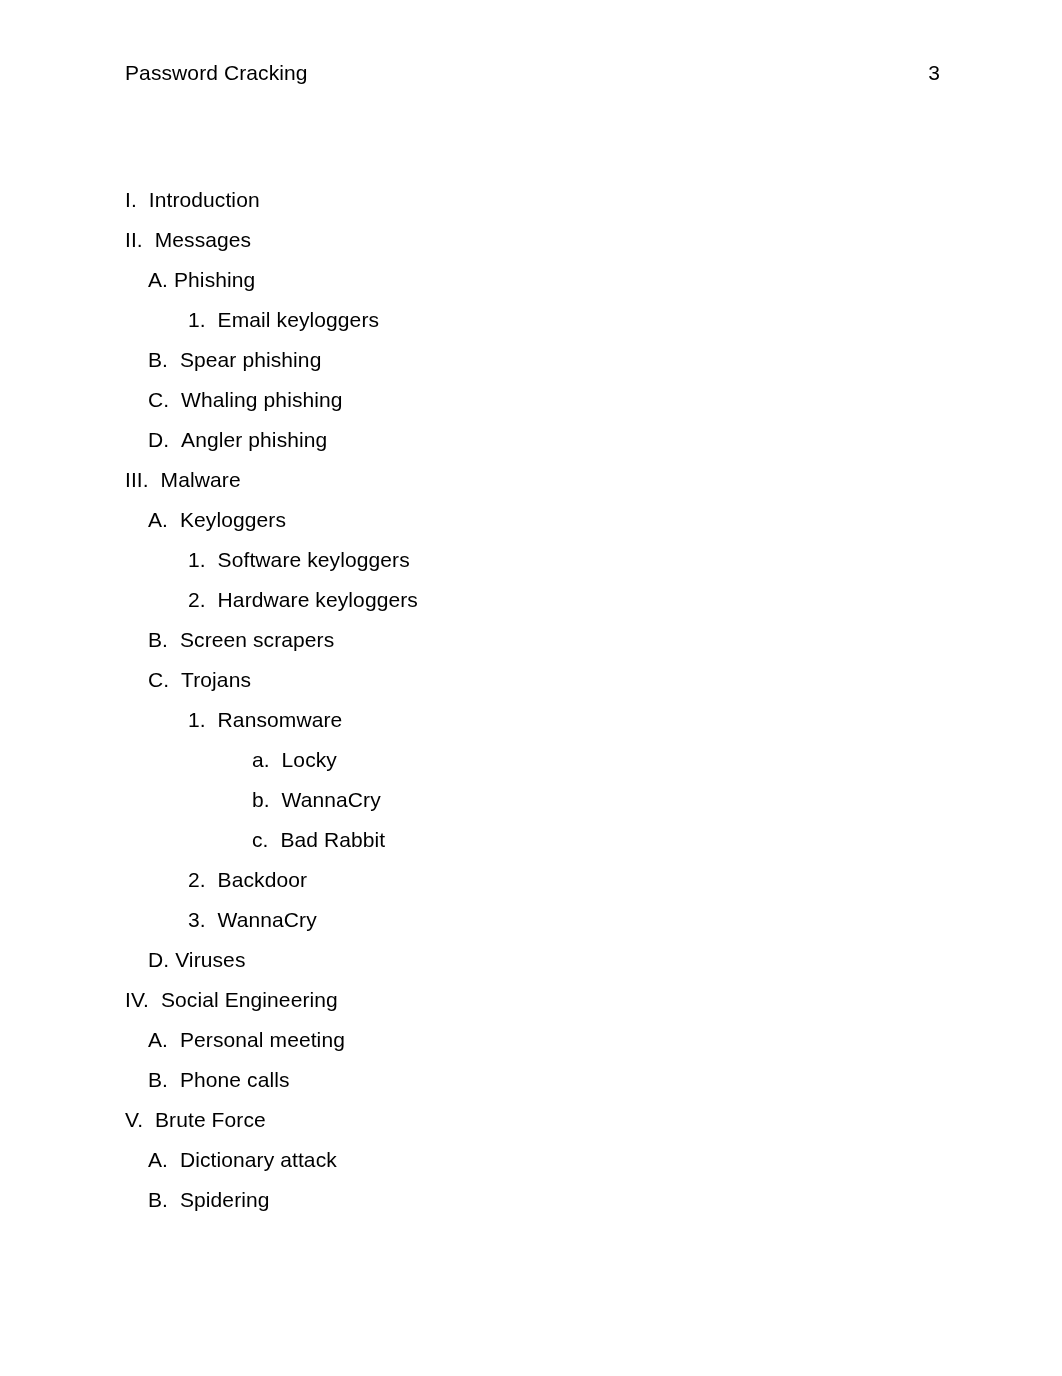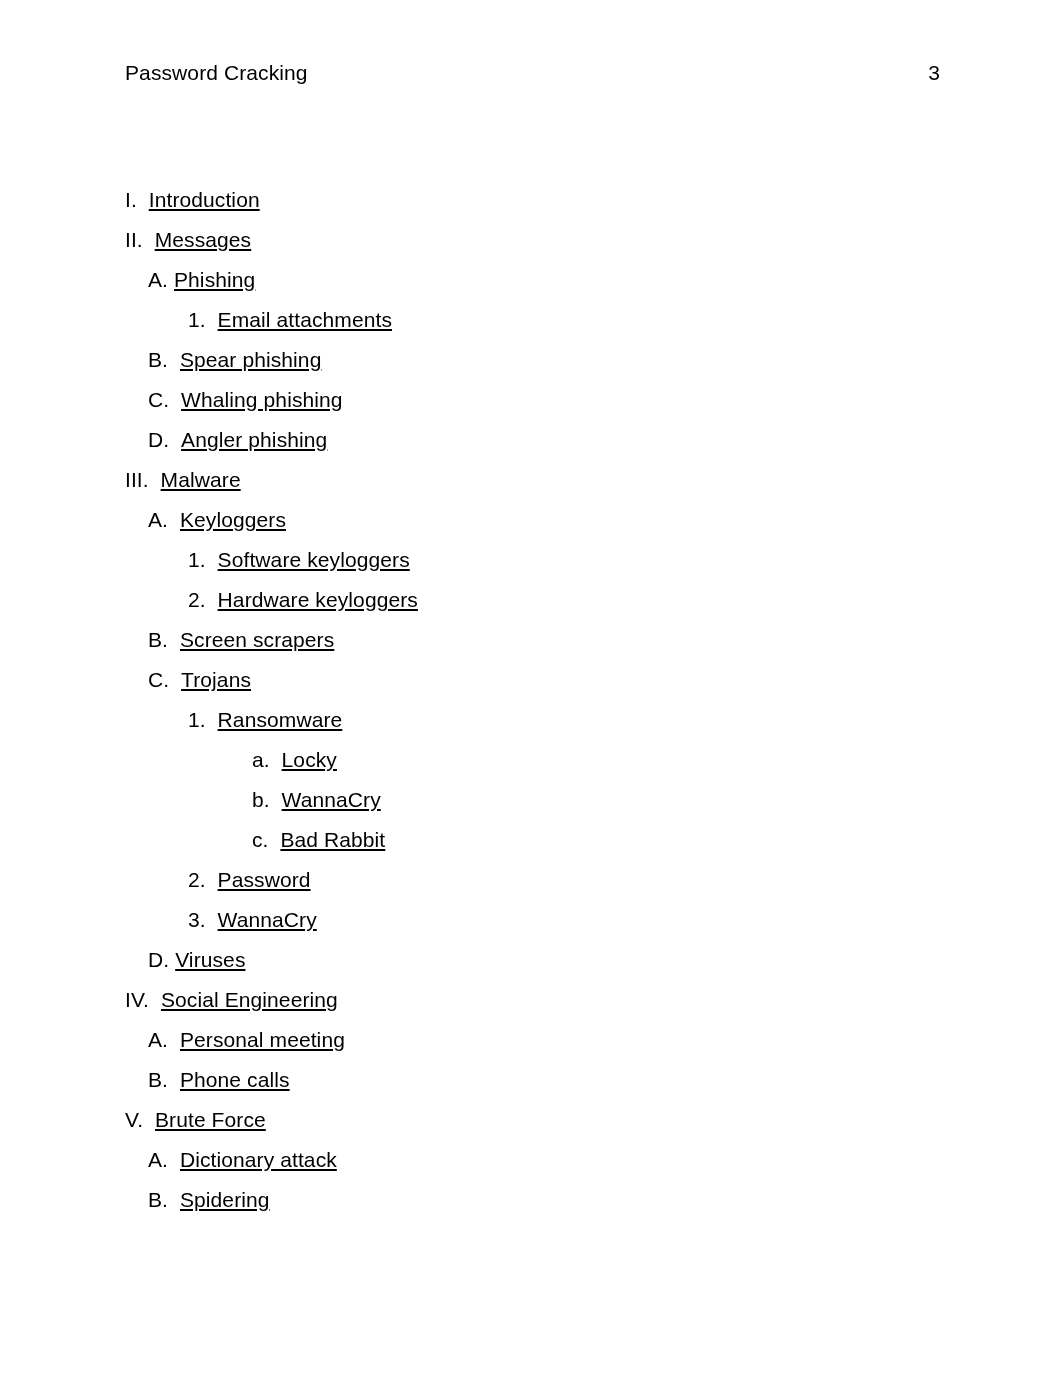--- a/index.html
+++ b/index.html
@@ -57,21 +57,20 @@
     white-space: pre;
     letter-spacing: 0.1px;
   }
   .outline-item .marker {
     white-space: pre;
     flex: 0 0 auto;
   }
   .outline-item .label {
     white-space: pre;
     flex: 0 0 auto;
-    text-decoration: underline;
   }
 
   
   .lvl-1 { padding-left: 0px; }
   .lvl-2 { padding-left: 23px; }
   .lvl-3 { padding-left: 63px; }
   .lvl-4 { padding-left: 127px; }
 
   
   .lvl-1 .marker { min-width: 0; }
@@ -86,35 +85,35 @@
 
   <div class="doc-header">
     <span class="header-title">Password Cracking</span>
     <span class="page-number">3</span>
   </div>
 
   <div class="outline">
       <div class="outline-item lvl-1"><span class="marker">I.  </span><span class="label">Introduction</span></div>
       <div class="outline-item lvl-1"><span class="marker">II.  </span><span class="label">Messages</span></div>
       <div class="outline-item lvl-2"><span class="marker">A. </span><span class="label">Phishing</span></div>
-      <div class="outline-item lvl-3"><span class="marker">1.  </span><span class="label">Email attachments</span></div>
+      <div class="outline-item lvl-3"><span class="marker">1.  </span><span class="label">Email keyloggers</span></div>
       <div class="outline-item lvl-2"><span class="marker">B.  </span><span class="label">Spear phishing</span></div>
       <div class="outline-item lvl-2"><span class="marker">C.  </span><span class="label">Whaling phishing</span></div>
       <div class="outline-item lvl-2"><span class="marker">D.  </span><span class="label">Angler phishing</span></div>
       <div class="outline-item lvl-1"><span class="marker">III.  </span><span class="label">Malware</span></div>
       <div class="outline-item lvl-2"><span class="marker">A.  </span><span class="label">Keyloggers</span></div>
       <div class="outline-item lvl-3"><span class="marker">1.  </span><span class="label">Software keyloggers</span></div>
       <div class="outline-item lvl-3"><span class="marker">2.  </span><span class="label">Hardware keyloggers</span></div>
       <div class="outline-item lvl-2"><span class="marker">B.  </span><span class="label">Screen scrapers</span></div>
       <div class="outline-item lvl-2"><span class="marker">C.  </span><span class="label">Trojans</span></div>
       <div class="outline-item lvl-3"><span class="marker">1.  </span><span class="label">Ransomware</span></div>
       <div class="outline-item lvl-4"><span class="marker">a.  </span><span class="label">Locky</span></div>
       <div class="outline-item lvl-4"><span class="marker">b.  </span><span class="label">WannaCry</span></div>
       <div class="outline-item lvl-4"><span class="marker">c.  </span><span class="label">Bad Rabbit</span></div>
-      <div class="outline-item lvl-3"><span class="marker">2.  </span><span class="label">Password</span></div>
+      <div class="outline-item lvl-3"><span class="marker">2.  </span><span class="label">Backdoor</span></div>
       <div class="outline-item lvl-3"><span class="marker">3.  </span><span class="label">WannaCry</span></div>
       <div class="outline-item lvl-2"><span class="marker">D. </span><span class="label">Viruses</span></div>
       <div class="outline-item lvl-1"><span class="marker">IV.  </span><span class="label">Social Engineering</span></div>
       <div class="outline-item lvl-2"><span class="marker">A.  </span><span class="label">Personal meeting</span></div>
       <div class="outline-item lvl-2"><span class="marker">B.  </span><span class="label">Phone calls</span></div>
       <div class="outline-item lvl-1"><span class="marker">V.  </span><span class="label">Brute Force</span></div>
       <div class="outline-item lvl-2"><span class="marker">A.  </span><span class="label">Dictionary attack</span></div>
       <div class="outline-item lvl-2"><span class="marker">B.  </span><span class="label">Spidering</span></div>
     </div>
 

